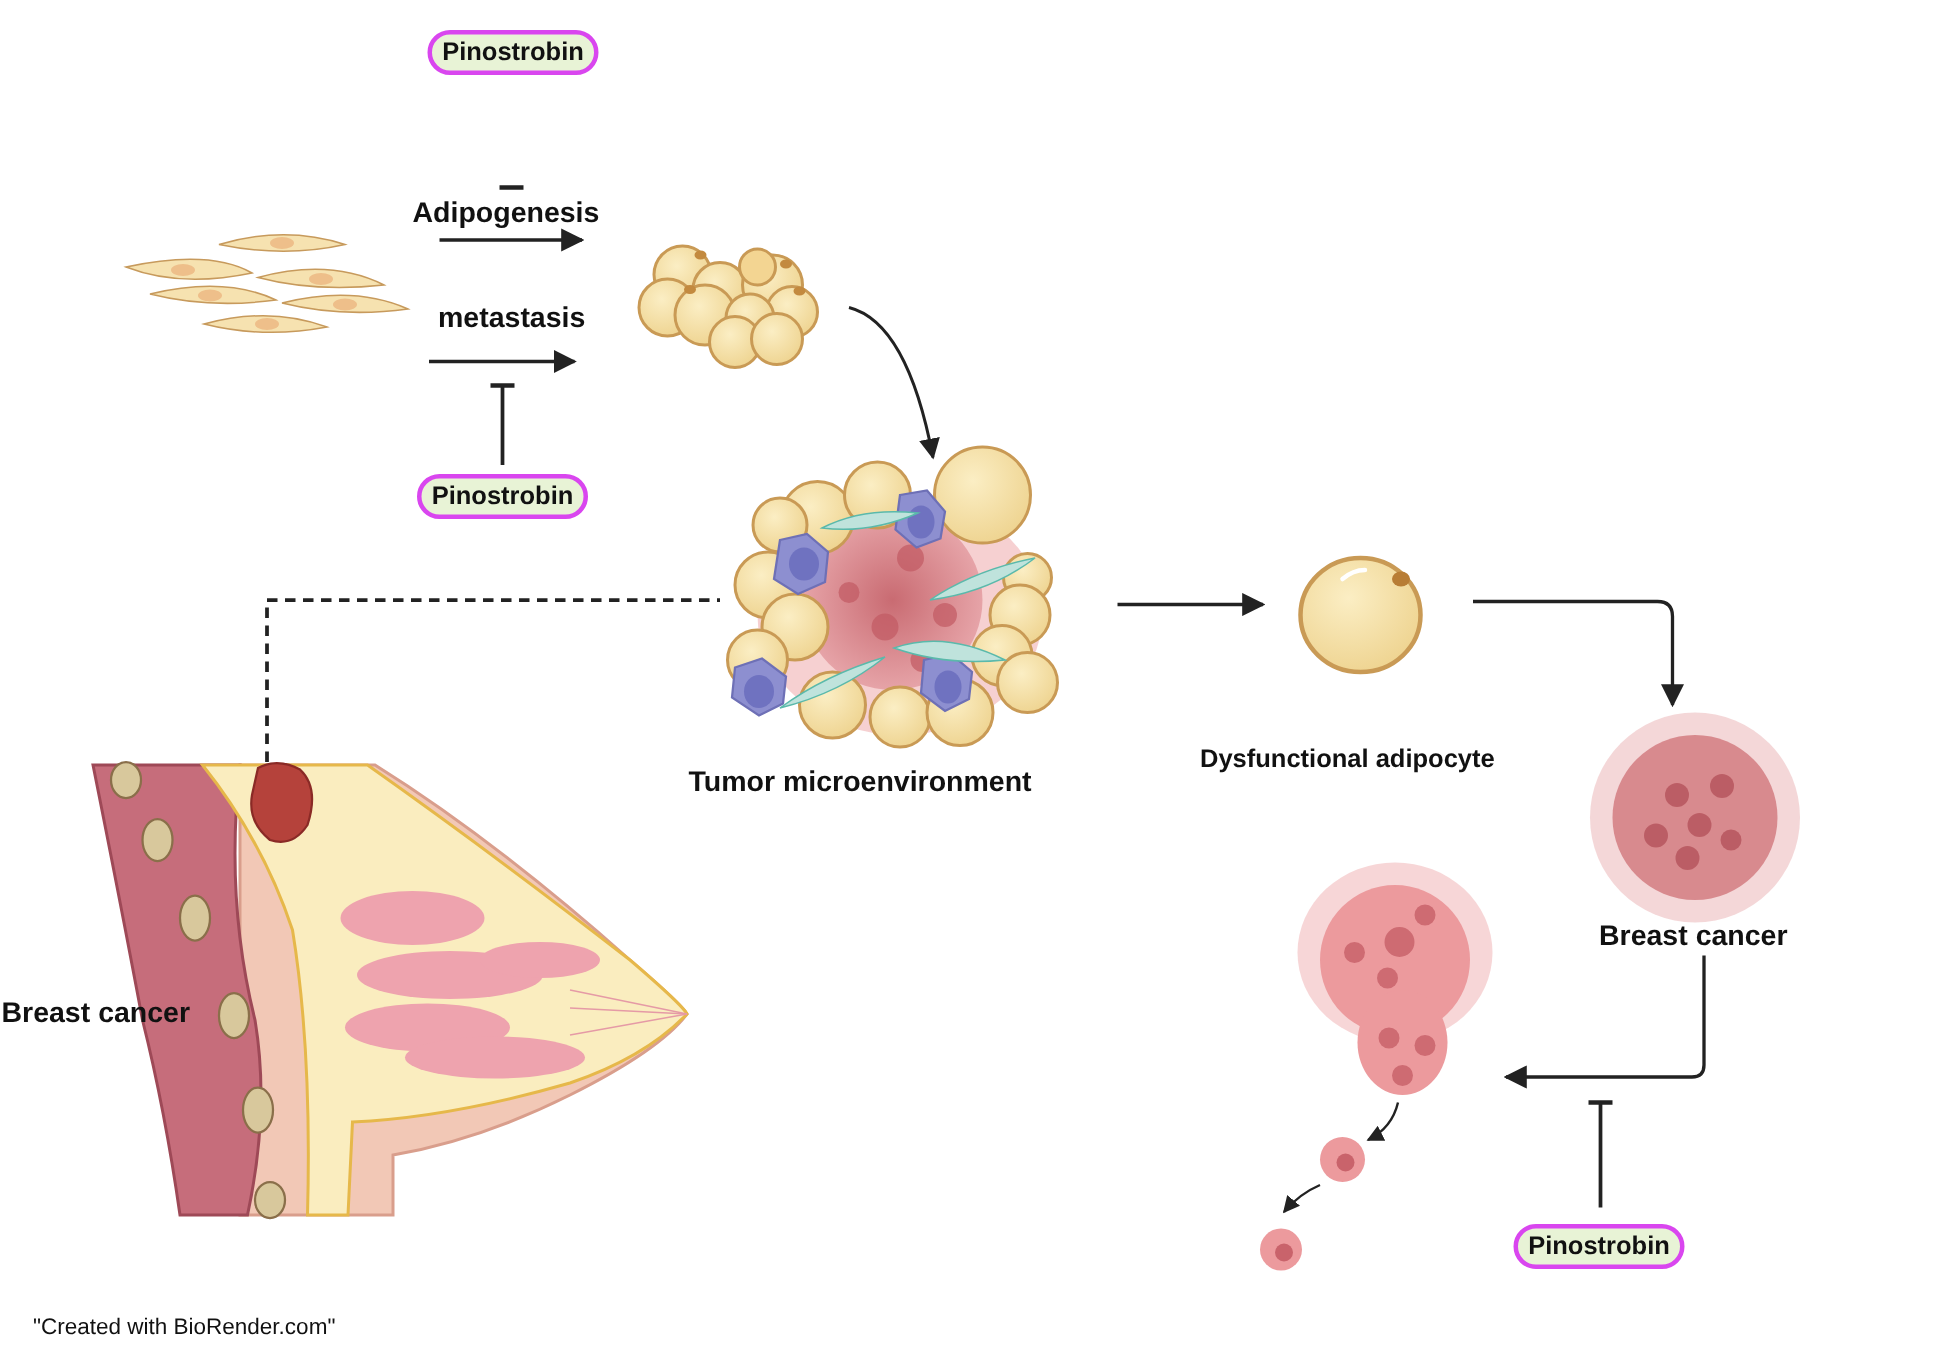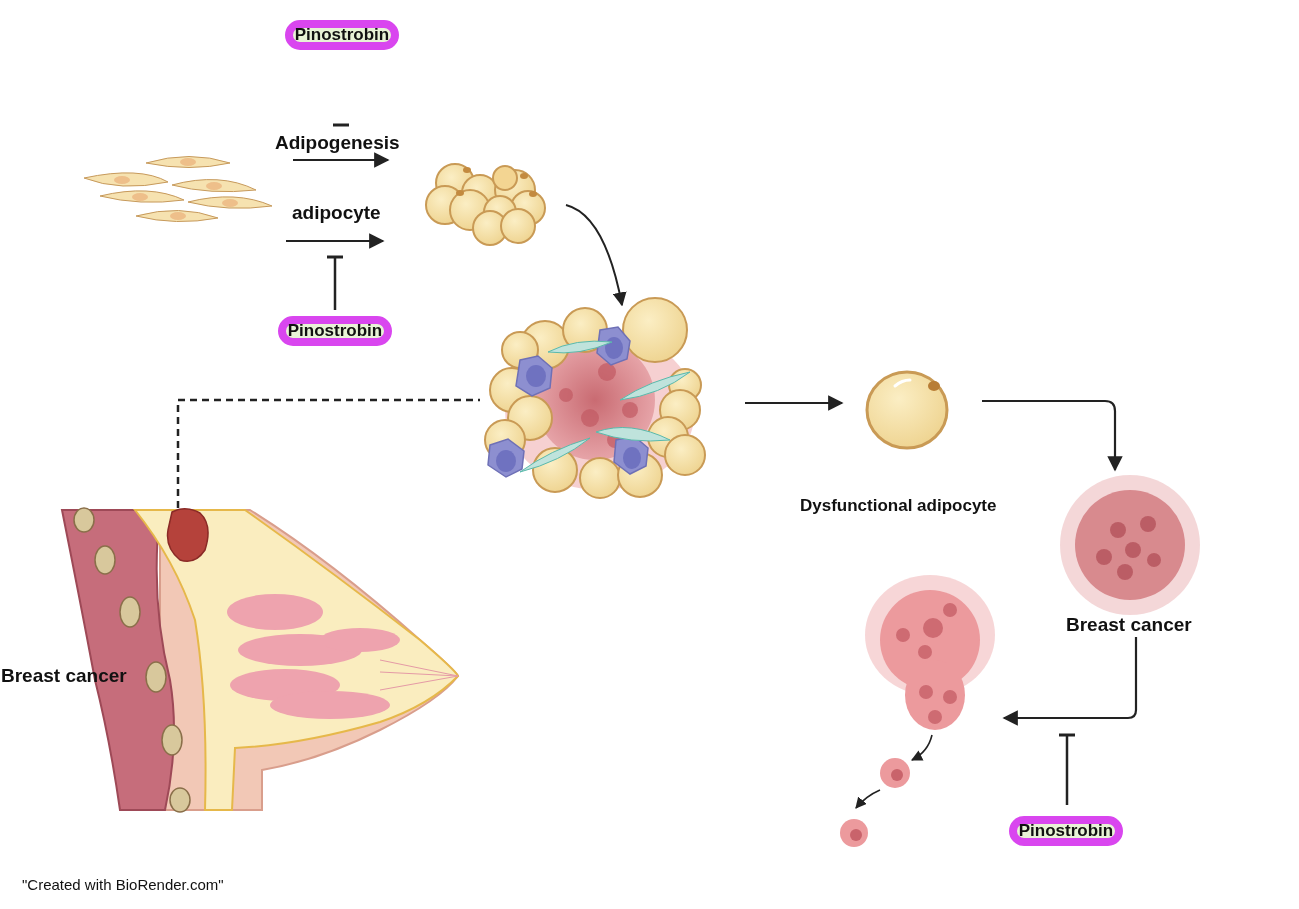--- a/index.html
+++ b/index.html
@@ -1,21 +1,21 @@
 <!DOCTYPE html>
 <html><head>
 <meta charset="utf-8">
 <style>
   html, body { margin:0; padding:0; background:#ffffff; }
   body { width:1299px; height:909px; position:relative; overflow:hidden;
          font-family:"Liberation Sans", sans-serif; }
   #stage { position:absolute; left:0; top:0; width:1299px; height:909px; }
   .lbl { position:absolute; font-family:"Liberation Sans", sans-serif; font-weight:bold;
          color:#111; white-space:nowrap; }
-  .pill { position:absolute; height:30px; border:8px solid #d946ef; border-radius:16px;
+  .pill { position:absolute; height:30px; border:3px solid #d946ef; border-radius:16px;
           background:#e8f3d6; box-sizing:border-box; display:flex; align-items:center;
           justify-content:center; font-weight:bold; font-size:17px; color:#111;
           font-family:"Liberation Sans", sans-serif; }
   .credit { position:absolute; font-size:15px; color:#111; font-family:"Liberation Sans", sans-serif; }
 </style>
 </head>
 <body>
 
 <div id="stage">
 <svg width="1299" height="909" viewBox="0 0 1299 909" xmlns="http://www.w3.org/2000/svg">
@@ -214,22 +214,23 @@
       <line x1="380" y1="672" x2="458" y2="676"></line>
       <line x1="380" y1="690" x2="458" y2="676"></line>
     </g>
     <path d="M172,512 Q185,505 200,513 Q213,525 205,550 Q195,565 180,560 Q165,548 168,530 z" fill="#b5423b" stroke="#8a2a26" stroke-width="1.5"></path>
   </g>
 </svg>
 
 
 <div class="pill" style="left:285px;top:20px;width:114px;">Pinostrobin</div>
 <div class="lbl" style="left:275px;top:132px;font-size:19px;text-align:right;">Adipogenesis</div>
-<div class="lbl" style="left:292px;top:202px;font-size:19px;">adipocyte</div>
+<div class="lbl" style="left:292px;top:202px;font-size:19px;">metastasis</div>
 <div class="pill" style="left:278px;top:316px;width:114px;">Pinostrobin</div>
 
+<div class="lbl" style="left:459px;top:511px;font-size:19px;">Tumor microenvironment</div>
 <div class="lbl" style="left:800px;top:460px;font-size:17px;margin-top:36px;">Dysfunctional adipocyte</div>
 <div class="lbl" style="left:1066px;top:614px;font-size:19px;">Breast cancer</div>
 <div class="lbl" style="left:1px;top:665px;font-size:19px;">Breast cancer</div>
 
 <div class="pill" style="left:1009px;top:816px;width:114px;">Pinostrobin</div>
 <div class="credit" style="left:22px;top:876px;">"Created with BioRender.com"</div>
 </div>
 
 </body></html>

